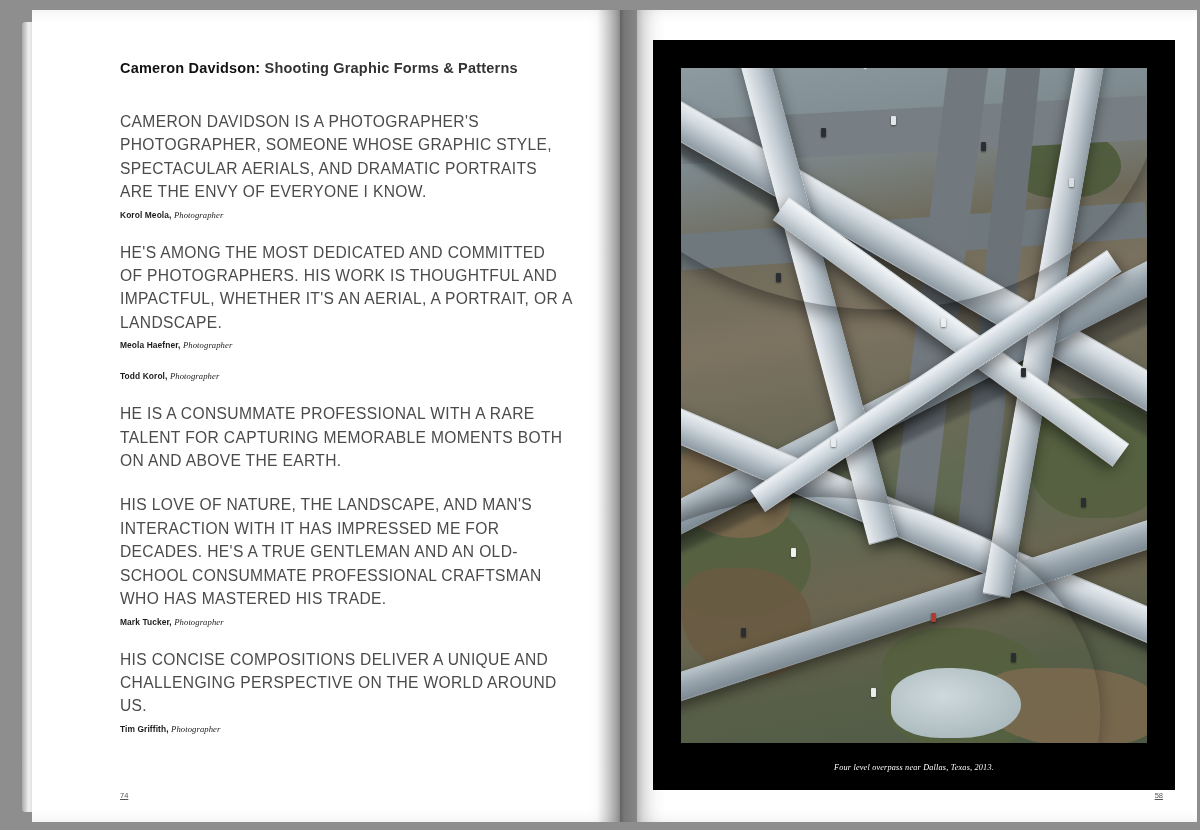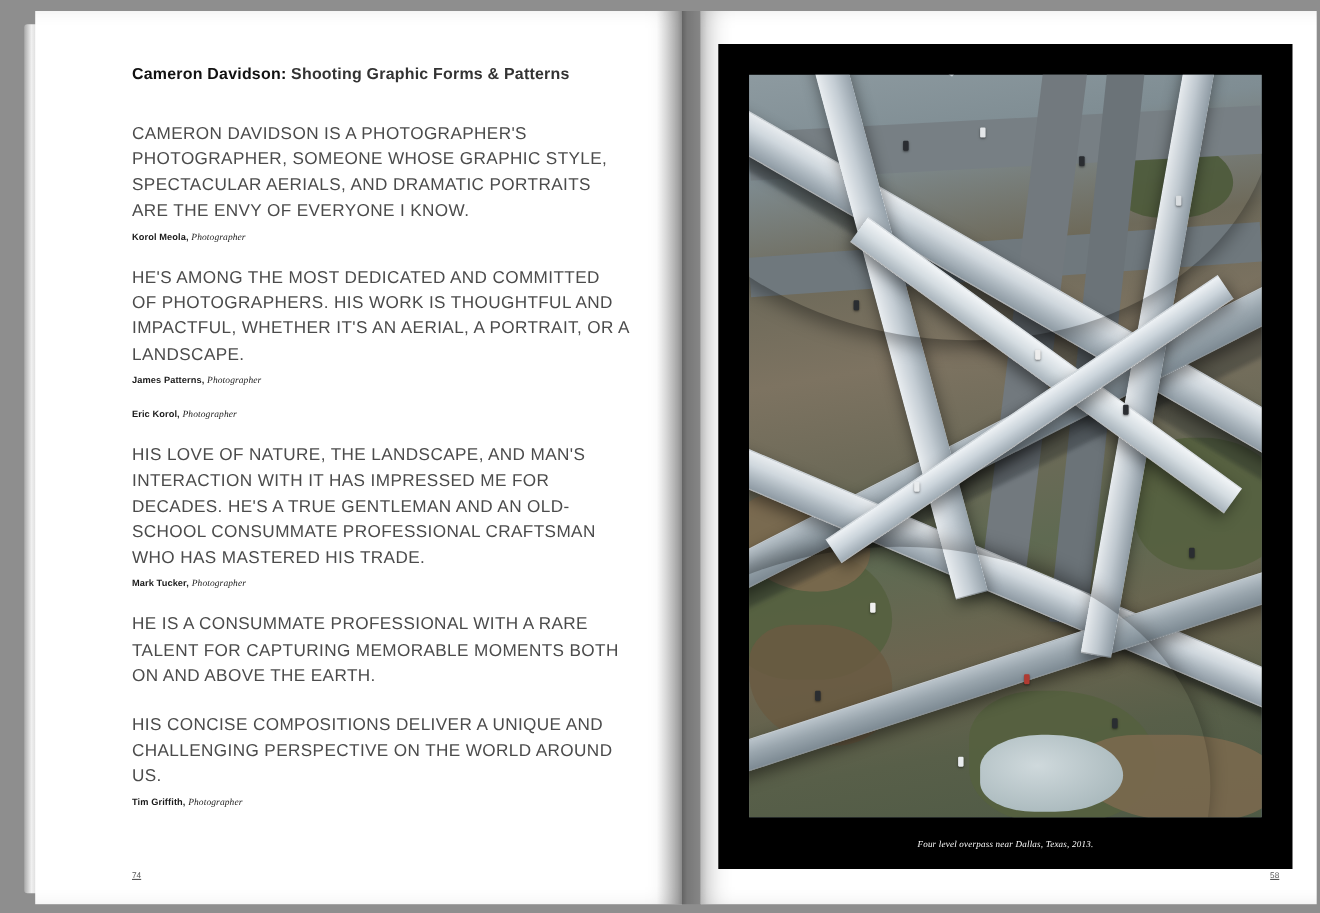--- a/index.html
+++ b/index.html
@@ -254,42 +254,42 @@
           <div class="quote-text">CAMERON DAVIDSON IS A PHOTOGRAPHER'S PHOTOGRAPHER, SOMEONE WHOSE GRAPHIC STYLE, SPECTACULAR AERIALS, AND DRAMATIC PORTRAITS ARE THE ENVY OF EVERYONE I KNOW.</div>
           <div class="attrib">
             <span class="who">Korol Meola,</span>
             <span class="role">Photographer</span>
           </div>
         </div>
 
         <div class="quote-block">
           <div class="quote-text">HE'S AMONG THE MOST DEDICATED AND COMMITTED OF PHOTOGRAPHERS. HIS WORK IS THOUGHTFUL AND IMPACTFUL, WHETHER IT'S AN AERIAL, A PORTRAIT, OR A LANDSCAPE.</div>
           <div class="attrib">
-            <span class="who">James Patterns,</span>
-            <span class="role">Photographer</span>
-          </div>
-        </div>
-
-        <div class="quote-block">
-          <div class="attrib">
-            <span class="who">Eric Korol,</span>
-            <span class="role">Photographer</span>
-          </div>
+            <span class="who">Meola Haefner,</span>
+            <span class="role">Photographer</span>
+          </div>
+        </div>
+
+        <div class="quote-block">
+          <div class="attrib">
+            <span class="who">Todd Korol,</span>
+            <span class="role">Photographer</span>
+          </div>
+        </div>
+
+        <div class="quote-block">
+          <div class="quote-text">HE IS A CONSUMMATE PROFESSIONAL WITH A RARE TALENT FOR CAPTURING MEMORABLE MOMENTS BOTH ON AND ABOVE THE EARTH.</div>
         </div>
 
         <div class="quote-block">
           <div class="quote-text">HIS LOVE OF NATURE, THE LANDSCAPE, AND MAN'S INTERACTION WITH IT HAS IMPRESSED ME FOR DECADES. HE'S A TRUE GENTLEMAN AND AN OLD-SCHOOL CONSUMMATE PROFESSIONAL CRAFTSMAN WHO HAS MASTERED HIS TRADE.</div>
           <div class="attrib">
             <span class="who">Mark Tucker,</span>
             <span class="role">Photographer</span>
           </div>
-        </div>
-
-        <div class="quote-block">
-          <div class="quote-text">HE IS A CONSUMMATE PROFESSIONAL WITH A RARE TALENT FOR CAPTURING MEMORABLE MOMENTS BOTH ON AND ABOVE THE EARTH.</div>
         </div>
 
         <div class="quote-block">
           <div class="quote-text">HIS CONCISE COMPOSITIONS DELIVER A UNIQUE AND CHALLENGING PERSPECTIVE ON THE WORLD AROUND US.</div>
           <div class="attrib">
             <span class="who">Tim Griffith,</span>
             <span class="role">Photographer</span>
           </div>
         </div>
 

